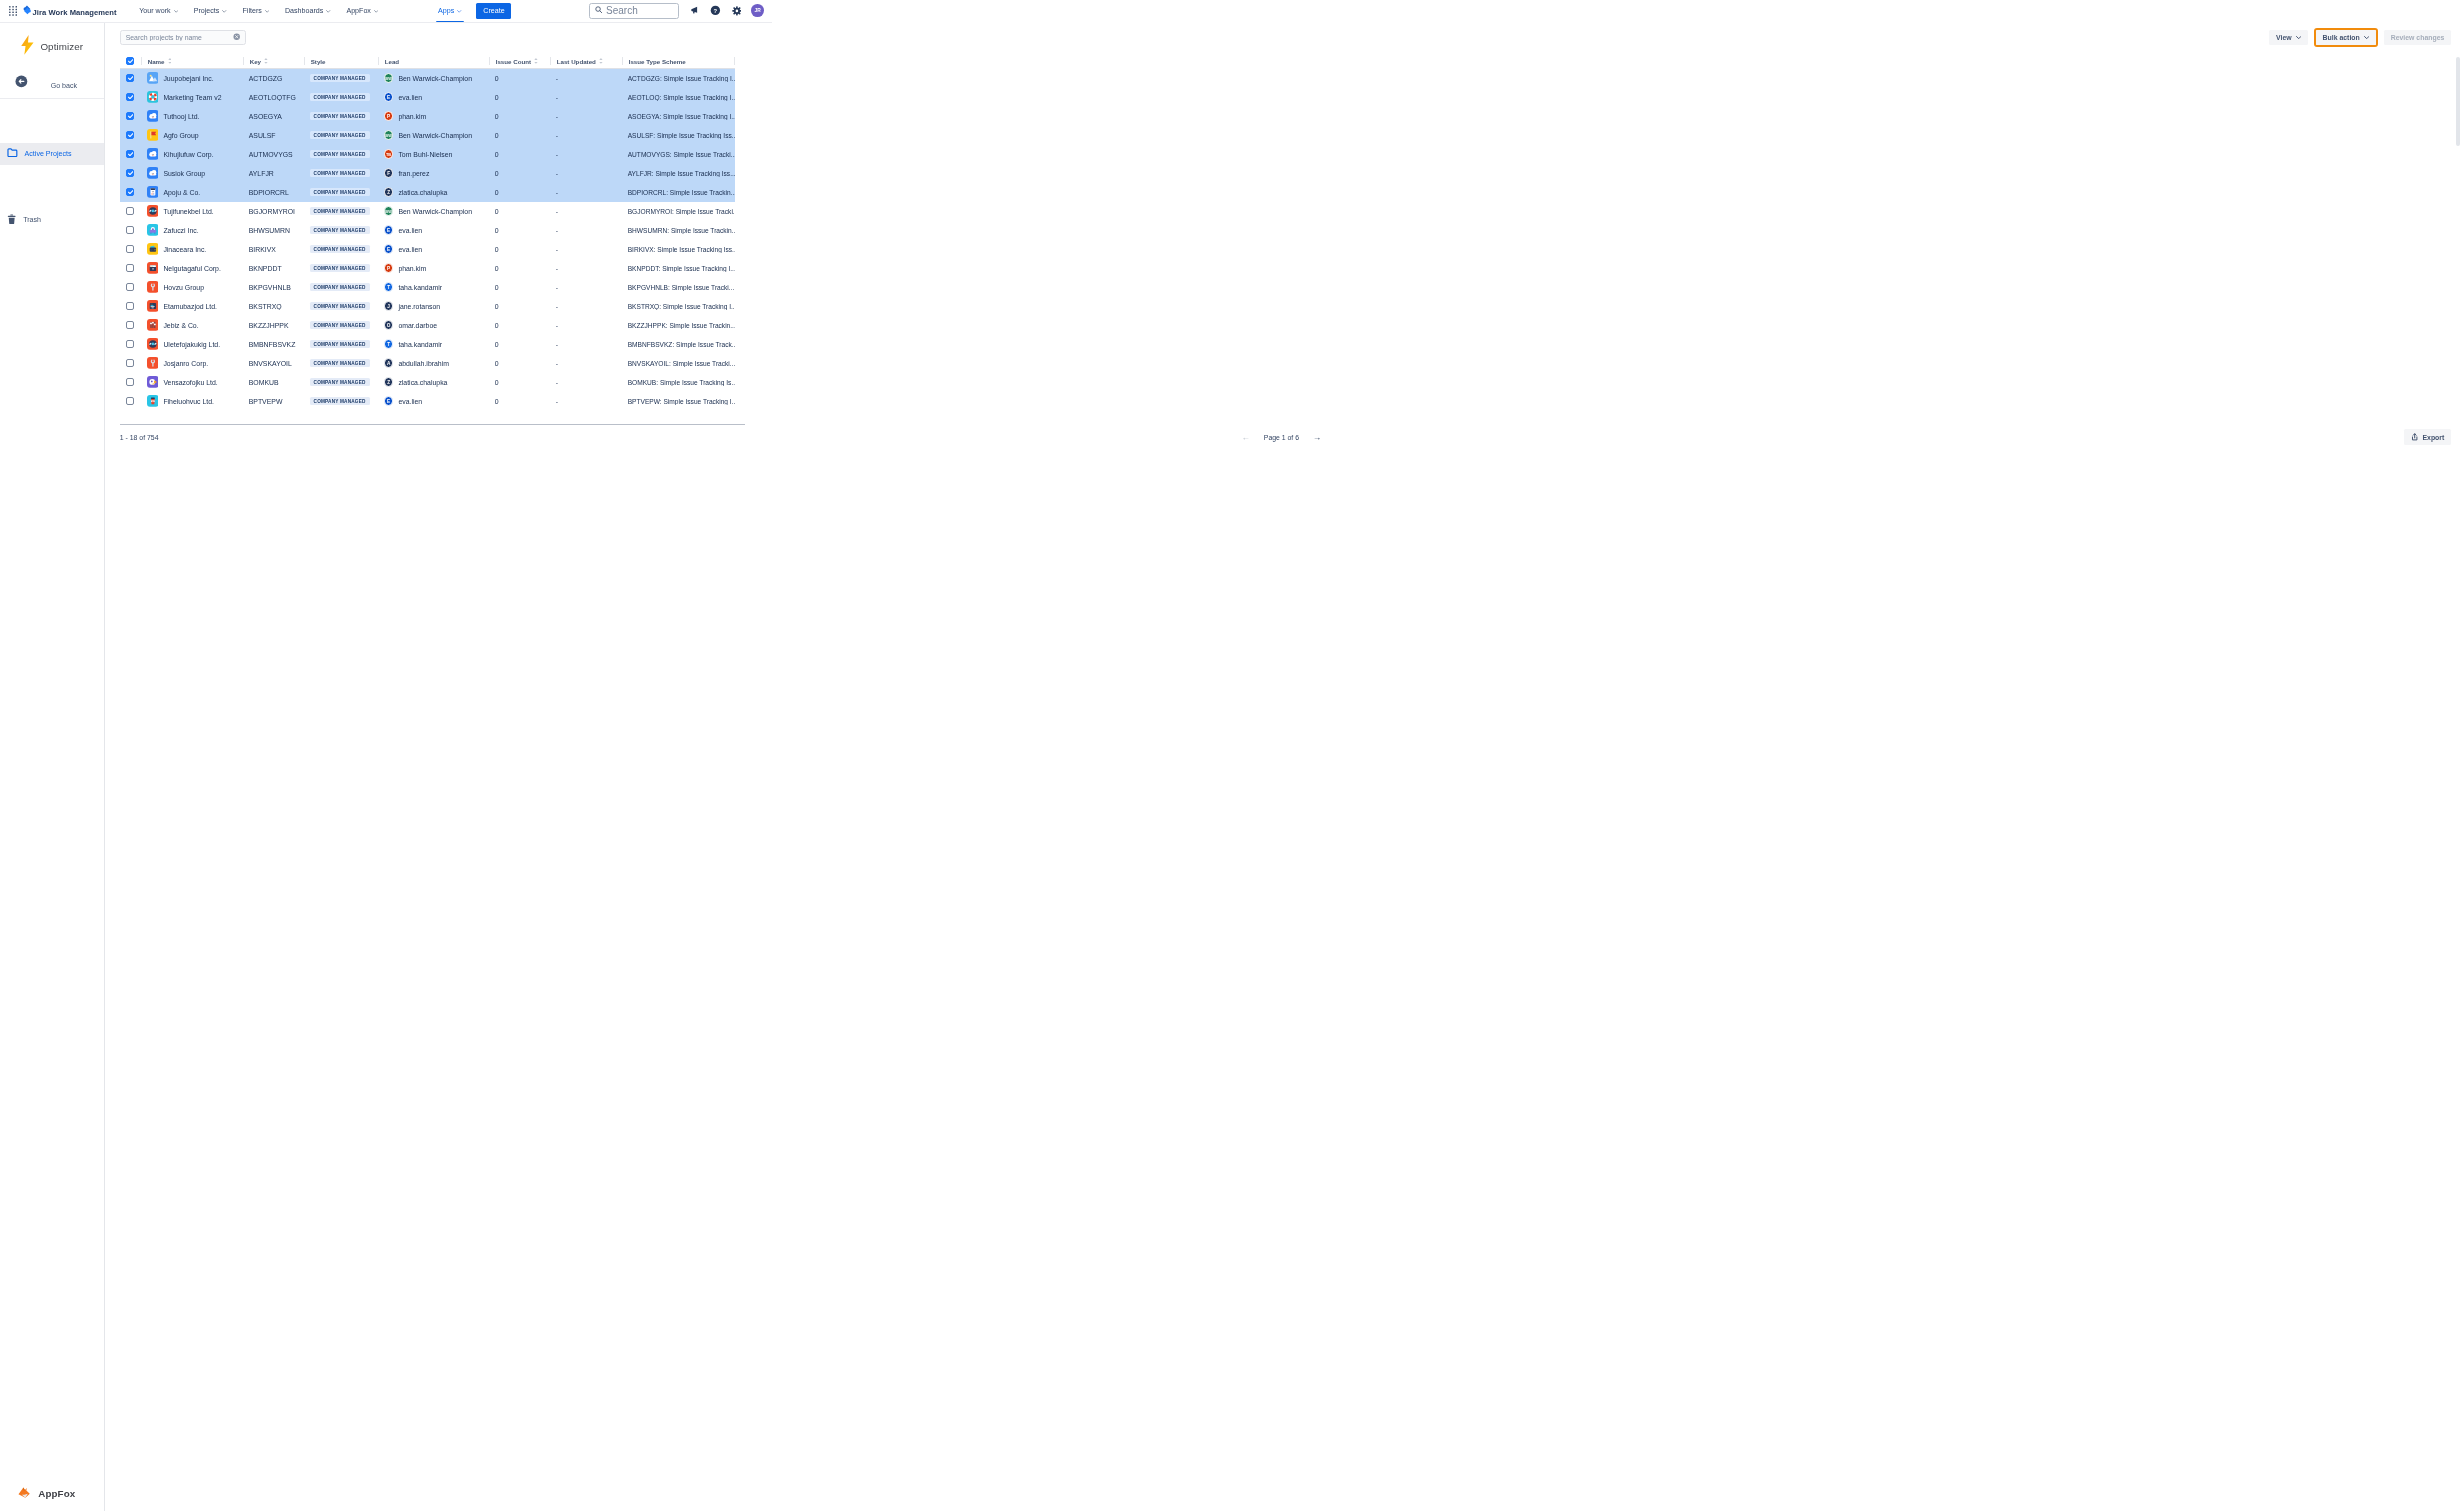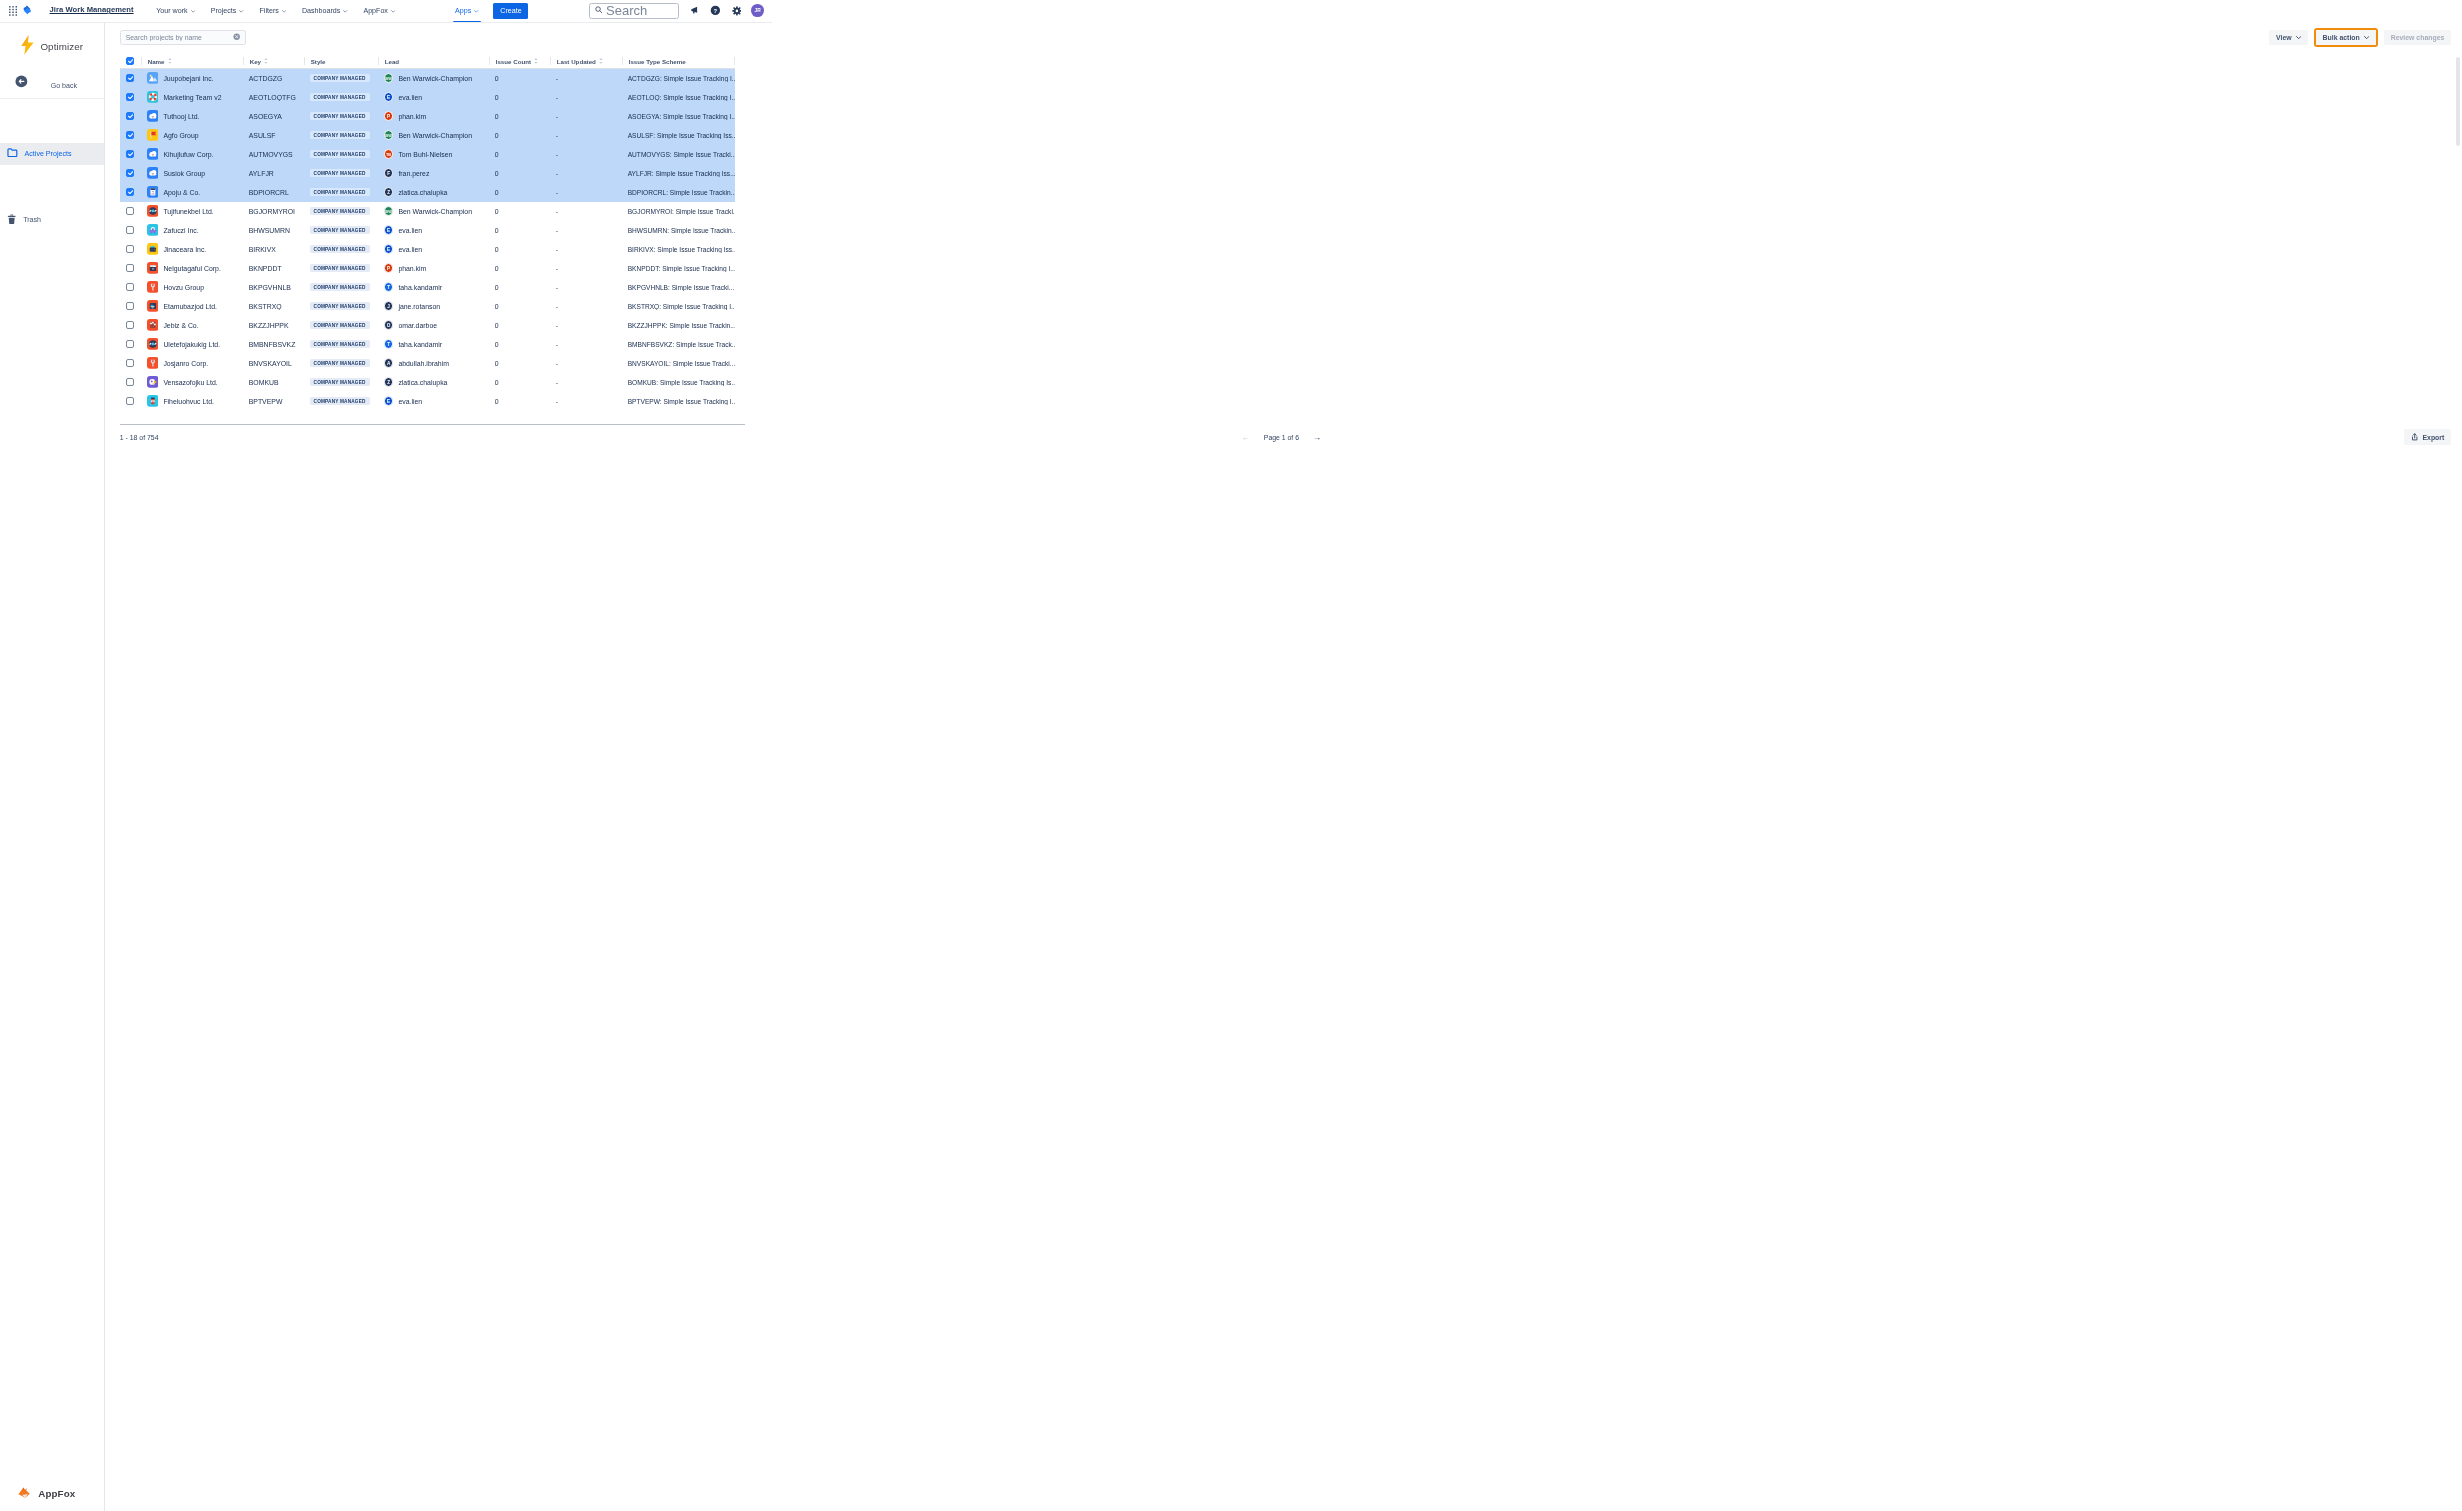--- a/index.html
+++ b/index.html
@@ -3,34 +3,34 @@
 <meta charset="utf-8">
 <style>
   * { box-sizing: border-box; margin: 0; padding: 0; }
   html,body { width:772px; height:445px; overflow:hidden; }
   body { font-family:"Liberation Sans", sans-serif; background:#fff; color:#172B4D; }
 
   
   .nav { height:22.7px; display:flex; align-items:center; padding:0 7.9px 0 5.9px;
          border-bottom:0.5px solid #EBECF0; background:#fff; position:relative; z-index:5; }
   .nav .grid-btn { width:13.8px; height:22.7px; display:flex; align-items:center; justify-content:center; cursor:pointer; }
-  .brandmark { display:flex; align-items:flex-start; gap:18px; margin-left:3px;text-decoration:underline; }
+  .brandmark { display:flex; align-items:flex-end; gap:1px; margin-left:3px; }
   .brandmark .title { font-size:7.6px; font-weight:700; color:#253858; letter-spacing:0.05px; }
   .nav-menu { display:flex; margin-left:14.8px; height:22.7px; }
   .nav-item { display:flex; align-items:center; gap:3px; padding:0 7.9px; font-size:7.1px; color:#344563;
               position:relative; cursor:pointer; white-space:nowrap; }
   .nav-item.active { color:#0C66E4;margin-left:44px; }
   .nav-item.active::after { content:""; position:absolute; left:5.9px; right:5.9px; bottom:0; height:1.5px;
               background:#0C66E4; border-radius:1px 1px 0 0; }
   .create-btn { margin-left:6.9px; height:15.8px; padding:0 6.9px; background:#0C66E4; color:#fff;
               font-size:7.1px; font-weight:500; border:none; border-radius:1.5px; cursor:pointer; }
   .nav-right { margin-left:auto; display:flex; align-items:center; gap:8.4px; }
   .nav-search { width:90px; height:15.8px; border:0.7px solid #B6BEC9; border-radius:2.5px;
               display:flex; align-items:center; gap:3.4px; padding:0 4.9px; background:#fff; }
-  .nav-search input { border:none; outline:none; font-size:13px; width:59px; color:#344563;
+  .nav-search input { border:none; outline:none; font-size:10px; width:59px; color:#344563;
               font-family:"Liberation Sans",sans-serif; background:transparent; }
   .nav-search input::placeholder { color:#7A869A; }
   .icon-btn { width:12.8px; height:12.8px; display:flex; align-items:center; justify-content:center; cursor:pointer; }
   .avatar-top { width:12.8px; height:12.8px; border-radius:50%; background:#6E5DC6; color:#fff; font-size:4.9px;
               font-weight:700; display:flex; align-items:center; justify-content:center; cursor:pointer; }
 
   
   .sidebar { position:absolute; left:0; top:22.7px; bottom:0; width:105px; background:#fff;
              border-right:0.5px solid #E4E6EA; display:flex; flex-direction:column; }
   .side-brand { display:flex; align-items:center; gap:5.9px; padding:12.8px 7.9px 12.8px 19.7px; }

